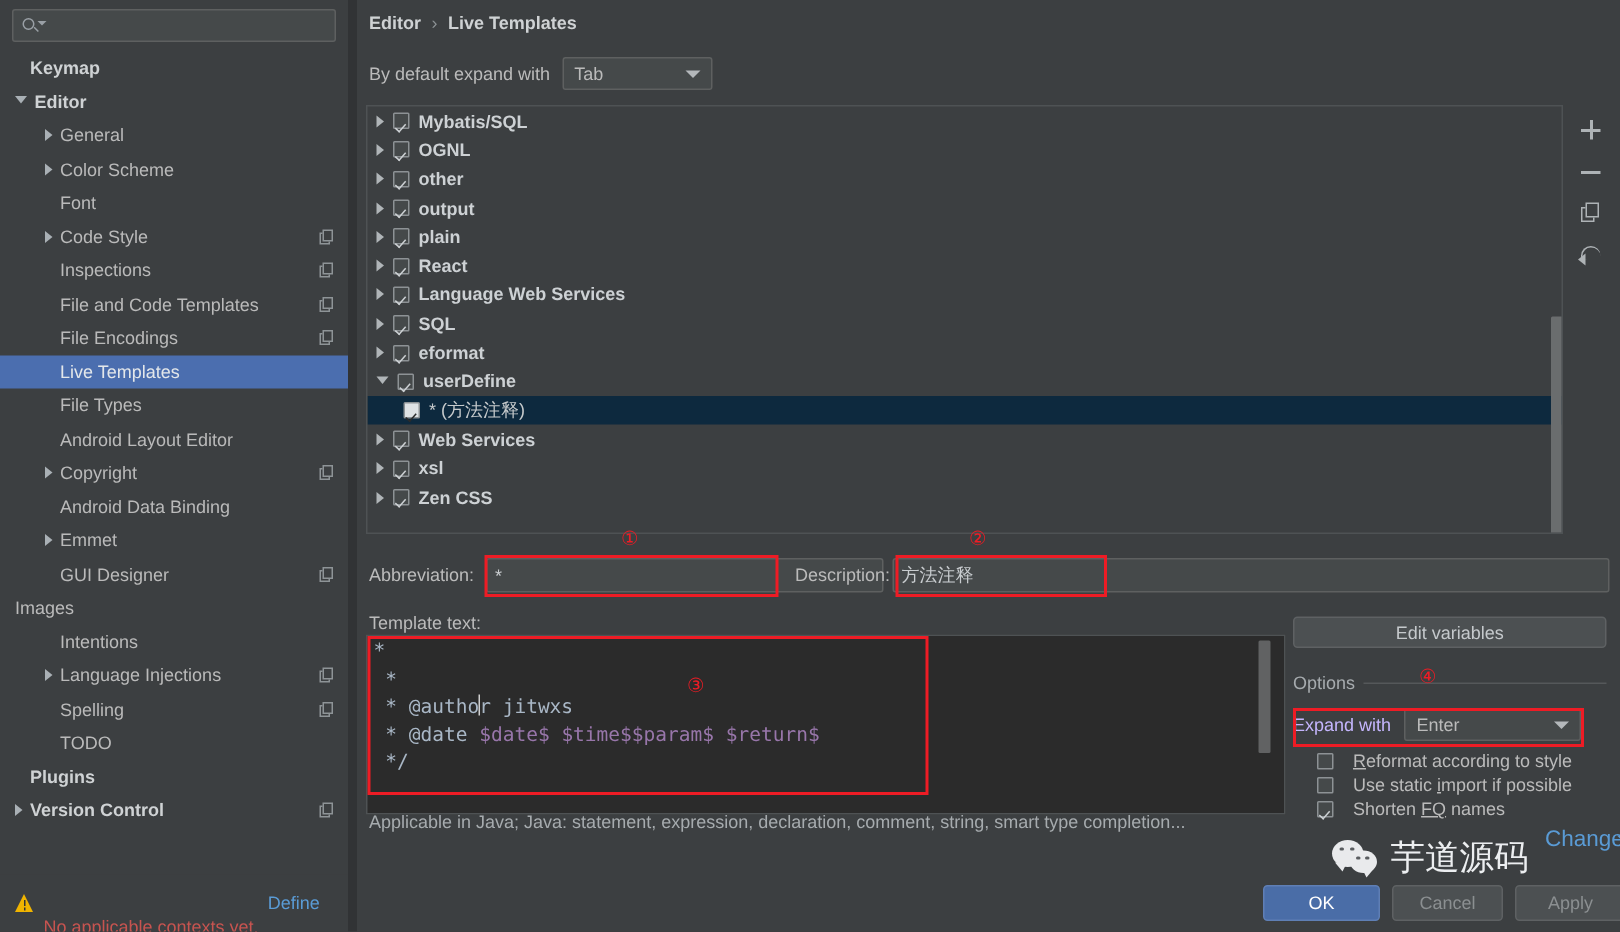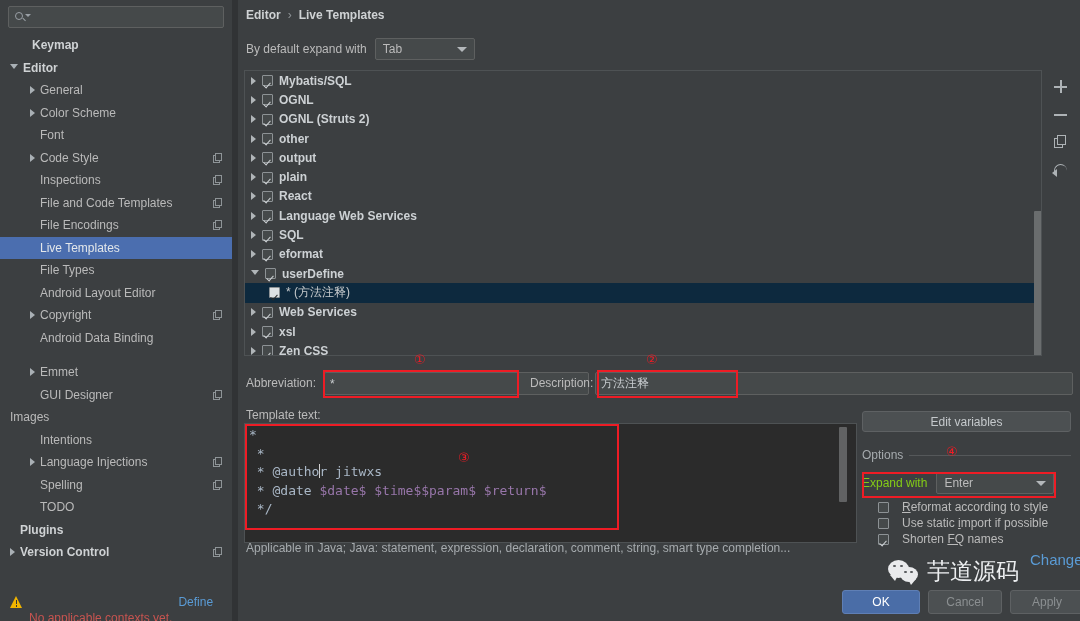--- a/index.html
+++ b/index.html
@@ -227,21 +227,21 @@
   }
   .options-hdr {
     position: absolute; left: 624px; top: 448px; width: 209px; height: 14px;
     display: flex; align-items: center; gap: 6px;
   }
   .options-hdr .ot { font-size: 12px; color: #a6abae; }
   .options-hdr .ln { flex: 1; height: 1px; background: #55585a; }
   .expand-with-row {
     position: absolute; left: 624px; top: 472px; display: flex; align-items: center; gap: 9px;
   }
-  .expand-with-row .lbl { font-size: 12px; color: #84cc16; }
+  .expand-with-row .lbl { font-size: 12px; color: #c4b5fd; }
   #combo-expand { width: 118px; }
   .opt-line {
     position: absolute; left: 640px; display: flex; align-items: center; gap: 7px;
     font-size: 12px; color: #bbbbbb;
   }
   #opt-reformat { top: 500px; }
   #opt-static { top: 516px; }
   #opt-shorten { top: 532px; }
   .ul { text-decoration: underline; }
 
@@ -297,21 +297,21 @@
       <div class="search-box">
         <span class="search-icon">
           <span class="circ"></span>
             <span class="hdl"></span>
             <span class="car"></span>
         </span>
         <input class="search-input" type="text" placeholder="" style="">
       </div>
     </div>
     <div class="tree" id="sidebar-tree">
-        <div class="trow" style="padding-left: 22px;">
+        <div class="trow" style="padding-left: 10px;">
           <span class="arrow none"></span>
           <span class="tlabel bold">Keymap</span>
         </div>
         <div class="trow" style="padding-left: 10px;">
           <span class="arrow down"></span>
           <span class="tlabel bold">Editor</span>
         </div>
         <div class="trow" style="padding-left: 30px;">
           <span class="arrow "></span>
           <span class="tlabel">General</span>
@@ -373,21 +373,21 @@
           <span class="tlabel">Copyright</span>
           <span class="copyico">
             <i class="a"></i>
             <i class="b"></i>
           </span>
         </div>
         <div class="trow" style="padding-left: 30px;">
           <span class="arrow none"></span>
           <span class="tlabel">Android Data Binding</span>
         </div>
-        <div class="trow" style="padding-left: 30px; margin-top: 12px;">
+        <div class="trow" style="padding-left: 30px;">
           <span class="arrow "></span>
           <span class="tlabel">Emmet</span>
         </div>
         <div class="trow" style="padding-left: 30px;">
           <span class="arrow none"></span>
           <span class="tlabel">GUI Designer</span>
           <span class="copyico">
             <i class="a"></i>
             <i class="b"></i>
           </span>
@@ -467,25 +467,20 @@
       <div id="templates-rows">
           <div class="lrow">
             <span class="larrow "></span>
             <span class="cbx on"></span>
             <span class="lname">Mybatis/SQL</span>
           </div>
           <div class="lrow">
             <span class="larrow "></span>
             <span class="cbx on"></span>
             <span class="lname">OGNL</span>
-          </div>
-          <div class="lrow">
-            <span class="larrow "></span>
-            <span class="cbx on"></span>
-            <span class="lname">OGNL (Struts 2)</span>
           </div>
           <div class="lrow">
             <span class="larrow "></span>
             <span class="cbx on"></span>
             <span class="lname">other</span>
           </div>
           <div class="lrow">
             <span class="larrow "></span>
             <span class="cbx on"></span>
             <span class="lname">output</span>

